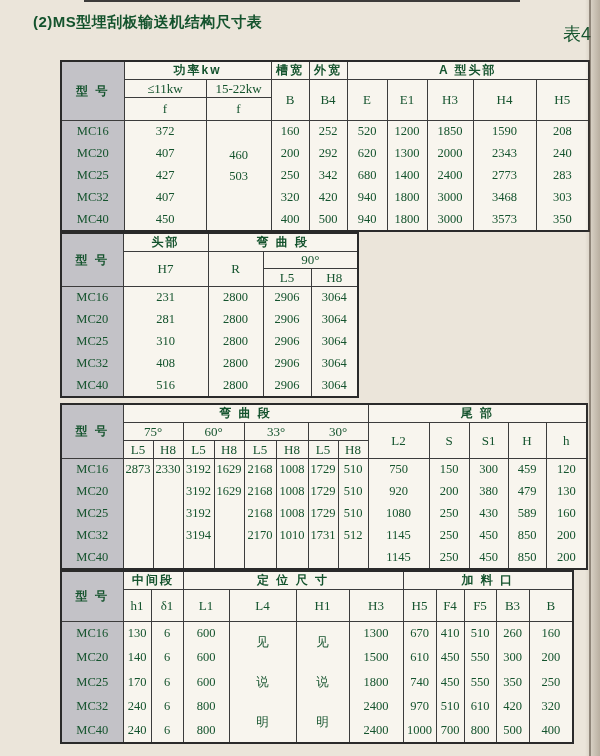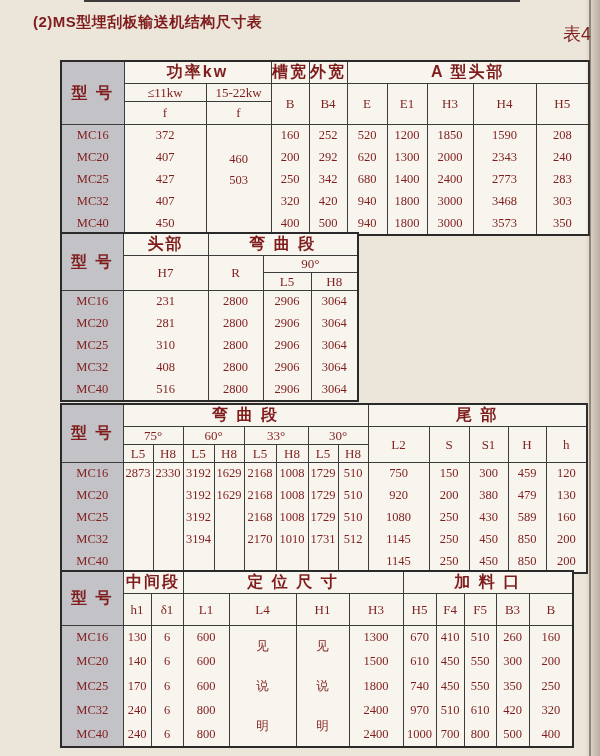--- a/index.html
+++ b/index.html
@@ -1,39 +1,39 @@
 <!DOCTYPE html>
 <html><head>
 <meta charset="utf-8">
 <style>
   html,body{margin:0;padding:0;}
   .page{
     position:relative;width:600px;height:756px;overflow:hidden;
     background:#ebe5da;
     font-family:"Liberation Serif","DejaVu Serif",serif;
-    color:#7f1d1d;
+    color:#14532d;
   }
   
   .top-line{position:absolute;left:84px;top:0;width:436px;height:2px;background:#1d1d1d;opacity:.85;}
   .edge-band{position:absolute;top:0;right:0;width:15px;height:756px;
     background:linear-gradient(to right,rgba(0,0,0,0),rgba(110,95,75,.40));}
   .edge-line{position:absolute;top:0;left:589px;width:2px;height:756px;background:rgba(70,58,45,.50);}
 
   .title{position:absolute;left:33px;top:13px;font-size:15px;font-weight:700;letter-spacing:.5px;
     font-family:"Liberation Sans","DejaVu Sans",sans-serif;}
   .table-label{position:absolute;left:563px;top:22px;font-size:18px;
     font-family:"Liberation Sans","DejaVu Sans",sans-serif;}
 
   table.t{position:absolute;left:60px;border-collapse:collapse;table-layout:fixed;
     background:#f8f5ee;border:2px solid #2a2a2a;}
   .t th,.t td{border:1px solid #3c3c3c;text-align:center;vertical-align:middle;
     padding:0;font-size:13px;font-weight:normal;white-space:nowrap;overflow:hidden;}
   .t tbody td{border-top:0;border-bottom:0;font-size:12.5px;}
   .t .cjk{font-family:"Liberation Sans","DejaVu Sans",sans-serif;font-weight:700;
-    font-size:16px;letter-spacing:2px;}
+    font-size:12px;letter-spacing:2px;}
   .model{background:#c3c2c7;}
 
   #t1{top:60px;width:528px;}
   #t1 thead tr:nth-child(1){height:17px;}
   #t1 thead tr:nth-child(2){height:18px;}
   #t1 thead tr:nth-child(3){height:23px;}
   #t1 tbody tr{height:22px;}
 
   #t2{top:232px;width:297px;}
   #t2 thead tr:nth-child(1){height:18px;}

